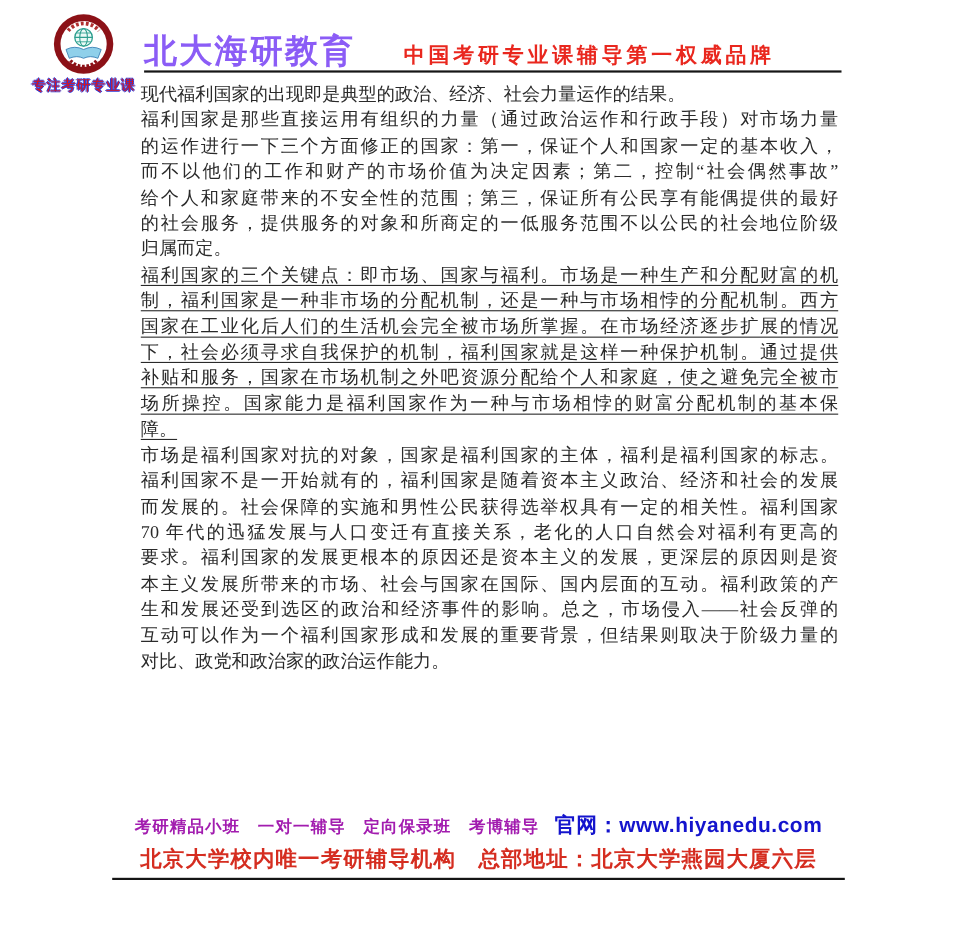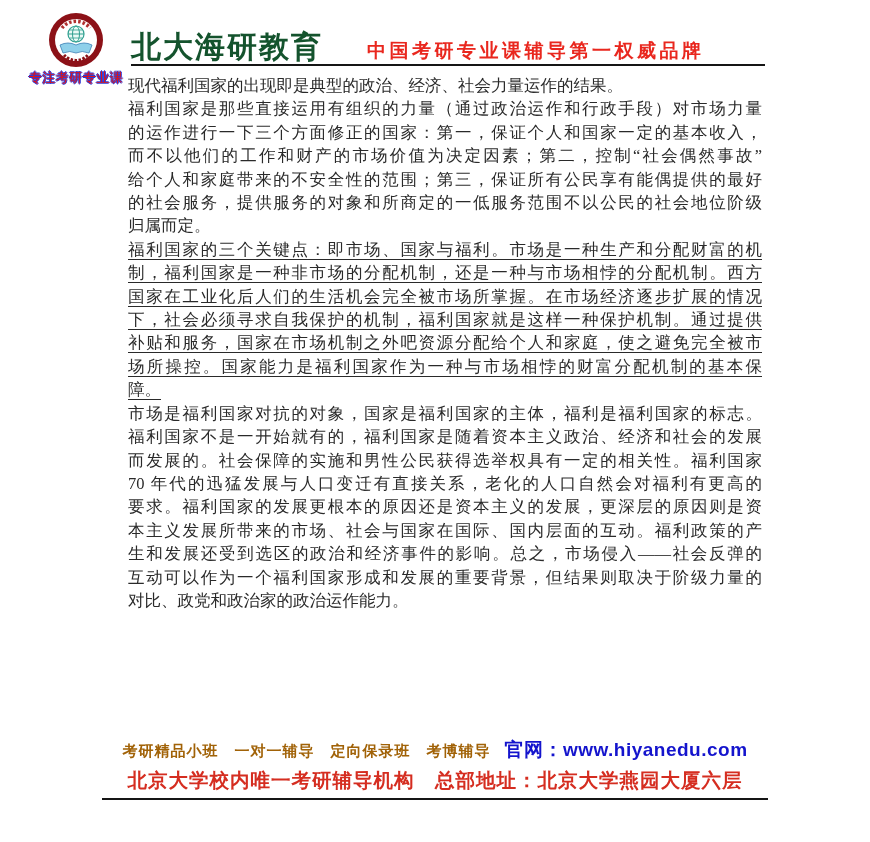--- a/index.html
+++ b/index.html
@@ -15,21 +15,21 @@
     letter-spacing:0.5px; white-space:nowrap;
     text-shadow:-1px 0 0 #2b39d8, 1px 0 0 #2b39d8, 0 -1px 0 #2b39d8, 0 1px 0 #2b39d8;
     font-family:"Liberation Sans","DejaVu Sans",sans-serif;
   }
   .brand-row {
     position:absolute; left:131px; top:0; width:634px; height:62px;
     border-bottom:2px solid #151515;
     display:flex; align-items:flex-end; padding-bottom:2px; box-sizing:content-box;
   }
   .brand {
-    font-size:30px; font-weight:bold; color:#14532d; letter-spacing:2px;
+    font-size:30px; font-weight:bold; color:#8b5cf6; letter-spacing:2px;
     line-height:1; white-space:nowrap;
   }
   .tagline {
     font-size:19px; font-weight:bold; color:#e9271e; letter-spacing:3.5px;
     margin-left:44px; line-height:1; padding-bottom:2px; white-space:nowrap;
   }
   
   .content {
     position:absolute; left:128px; top:74px; width:634px;
     font-size:16.5px; line-height:23.4px; color:#2a2a2a;
@@ -37,21 +37,21 @@
   .para { margin:0; }
   .line { text-align:justify; text-align-last:justify; }
   .line.no-fill { text-align-last:left; }
   .para.underline .line {
     text-decoration:underline; text-underline-offset:4px; text-decoration-thickness:1px;
   }
   .para.italic .line { font-style:italic; }
   
   .footer { position:absolute; left:102px; top:737px; width:666px; text-align:center; }
   .footer-services {
-    color:#a16207; font-weight:bold; font-size:15px; letter-spacing:1px;
+    color:#a21caf; font-weight:bold; font-size:15px; letter-spacing:1px;
     font-family:"Liberation Sans","DejaVu Sans",sans-serif; white-space:nowrap;
   }
   .footer-site {
     color:#1414cd; font-weight:bold; font-size:19px; letter-spacing:0.5px;
     font-family:"Liberation Sans","DejaVu Sans",sans-serif; margin-left:10px;
   }
   .footer-org {
     display:block; margin-top:4px; color:#d52d20; font-weight:bold; font-size:19.5px;
     letter-spacing:1px; border-bottom:2px solid #151515; padding-bottom:4px;
     font-family:"Liberation Sans","DejaVu Sans",sans-serif; white-space:nowrap;

